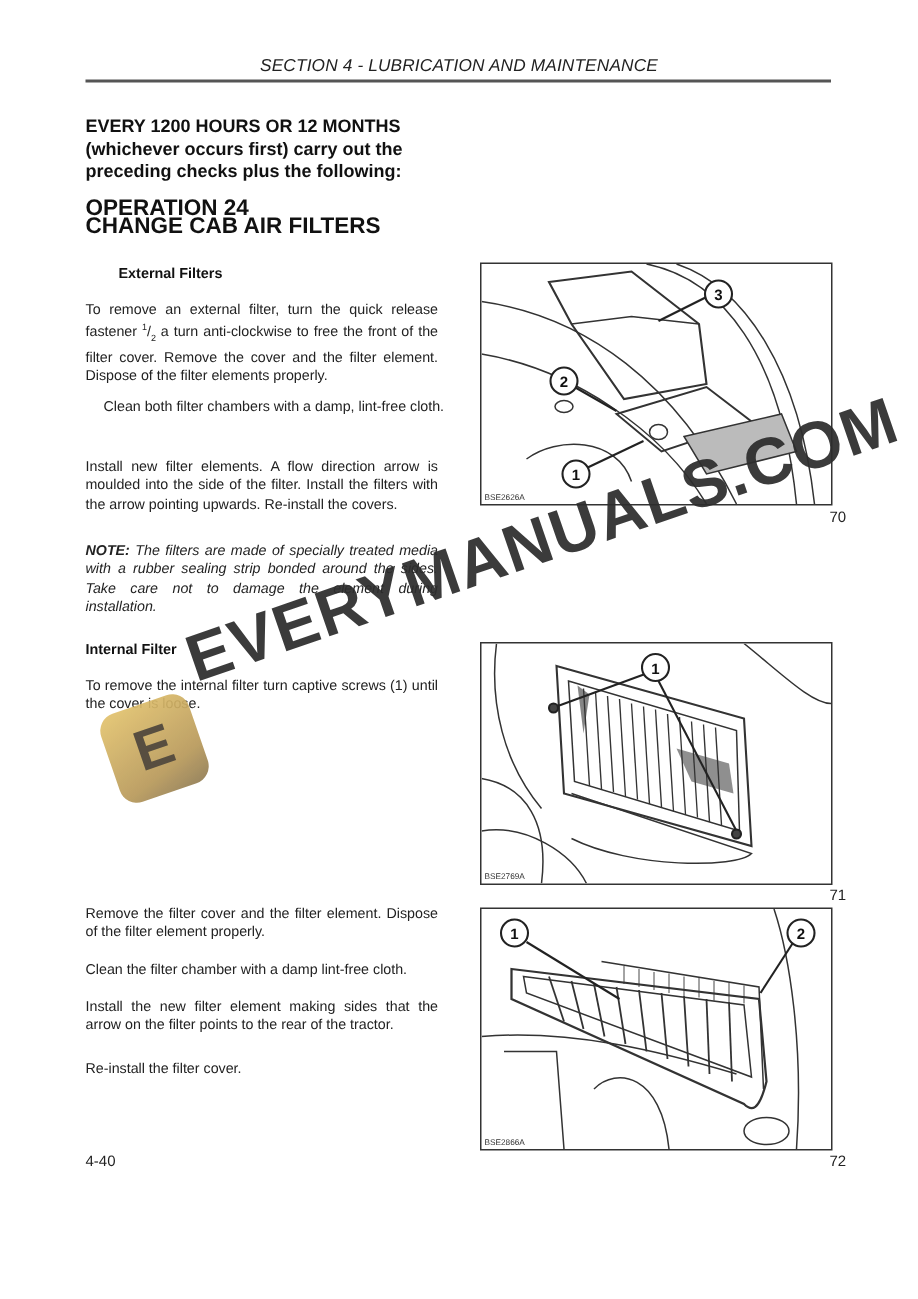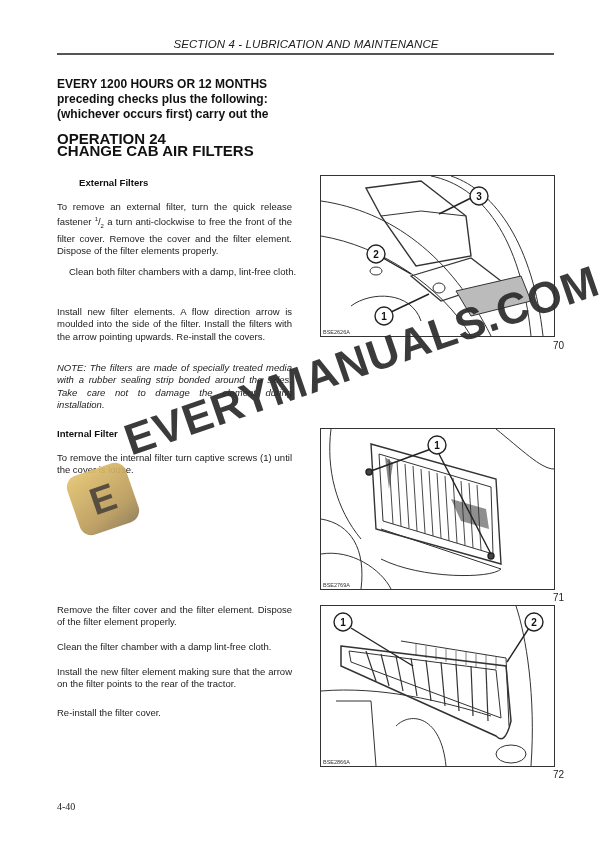--- a/index.html
+++ b/index.html
@@ -8,44 +8,44 @@
   .abs { position:absolute; }
   .header { left:0; top:38px; width:612px; text-align:center; font-size:11.5px;
             font-style:italic; letter-spacing:0.1px; color:#222; }
   .header-rule { left:57px; top:53px; width:497px; height:1.5px; background:#555; }
   .main-title { left:57px; top:77px; width:240px; font-size:12px; font-weight:bold;
                 line-height:15px; color:#111; }
   .op { left:57px; top:133px; font-size:15px; font-weight:bold; line-height:12px; color:#111; }
   .subhead { font-size:9.6px; font-weight:bold; color:#111; }
   .para { width:235px; font-size:9.5px; line-height:12.3px; text-align:justify; color:#222; }
   .note { width:235px; font-size:9.5px; line-height:12.3px; text-align:justify; font-style:italic; color:#222; }
-  .note b { font-weight:normal; }
+  .note b { font-weight:bold; }
   .figure { border:1.3px solid #333; background:#fff; overflow:hidden; }
   .fig-code { position:absolute; left:2px; bottom:1px; font-size:5.5px; color:#333; }
   .fig-num { font-size:10px; color:#222;margin-left:12px; }
-  .page-no { left:57px; top:801px; font-size:10px; color:#222;font-family:Liberation Serif, serif; }
+  .page-no { left:57px; top:769px; font-size:10px; color:#222; }
   sup { font-size:6px; }
   sub { font-size:6px; }
   .wm-text { left:118px; top:418px; font-size:44px; font-weight:bold; color:#2d2d2d;
              transform:rotate(-19deg); transform-origin:left top; letter-spacing:1px; opacity:0.93;
              white-space:nowrap; }
   .wm-logo { left:72px; top:468px; width:62px; height:62px; border-radius:12px;
              background:linear-gradient(160deg,#e4c46e,#b8995a 70%,#8e7a52);
              transform:rotate(-19deg); opacity:0.92; }
 </style>
 </head>
 <body>
 
 <div class="abs header">SECTION 4  - LUBRICATION AND MAINTENANCE</div>
 <div class="abs header-rule"></div>
 
 <div class="abs main-title">
   <div>EVERY 1200 HOURS OR 12 MONTHS</div>
+  <div>(whichever occurs first) carry out the</div>
   <div>preceding checks plus the following:</div>
-  <div>(whichever occurs first) carry out the</div>
 </div>
 
 <div class="abs op">
   <div>OPERATION  24</div>
   <div>CHANGE CAB AIR FILTERS</div>
 </div>
 
 <div class="abs subhead" style="left:57px; top:177px;padding-left:22px;">External Filters</div>
 
 <div class="abs para" style="left:57px; top:201px;"><span>To remove an external filter, turn the quick release fastener </span><sup>1</sup>/<sub>2</sub><span> a turn anti-clockwise to free the front of the filter cover. Remove the cover and the filter element. Dispose of the filter elements properly.</span></div>
@@ -54,21 +54,21 @@
 
 <div class="abs para" style="left:57px; top:306px;">Install new filter elements.  A flow direction arrow is moulded into the side of the filter. Install the filters with the arrow pointing upwards. Re-install the covers.</div>
 
 <div class="abs note" style="left:57px; top:362px;"><b>NOTE:</b><span> The filters are made of specially treated media with a rubber sealing strip bonded around the sides. Take care not to damage the element during installation.</span></div>
 
 <div class="abs subhead" style="left:57px; top:428px;">Internal Filter</div>
 <div class="abs para" style="left:57px; top:452px;">To remove the internal filter turn captive screws (1) until the cover is loose.</div>
 
 <div class="abs para" style="left:57px; top:604px;">Remove the filter cover and the filter element. Dispose of the filter element properly.</div>
 <div class="abs para" style="left:57px; top:641px;">Clean the filter chamber with a damp lint-free cloth.</div>
-<div class="abs para" style="left:57px; top:666px;">Install the new filter element making sure that the arrow on the filter points to the rear of the tractor.</div>
+<div class="abs para" style="left:57px; top:666px;">Install the new filter element making sides that the arrow on the filter points to the rear of the tractor.</div>
 <div class="abs para" style="left:57px; top:707px;">Re-install the filter cover.</div>
 
 <div class="abs figure" style="left:320px; top:175px; width:233px; height:160px;">
   <svg width="233" height="160" viewBox="0 0 233 160">
     <g fill="none" stroke="#333" stroke-width="1">
       <path d="M0,60 C60,70 120,110 150,160"></path>
       <path d="M0,25 C70,35 130,80 170,160"></path>
       <path d="M110,0 C160,10 200,60 210,160"></path>
       <path d="M130,0 C175,15 212,70 222,160"></path>
       <path d="M45,12 L100,5 L145,40 L150,80 L95,90 L60,40 Z" stroke-width="1.4"></path>

